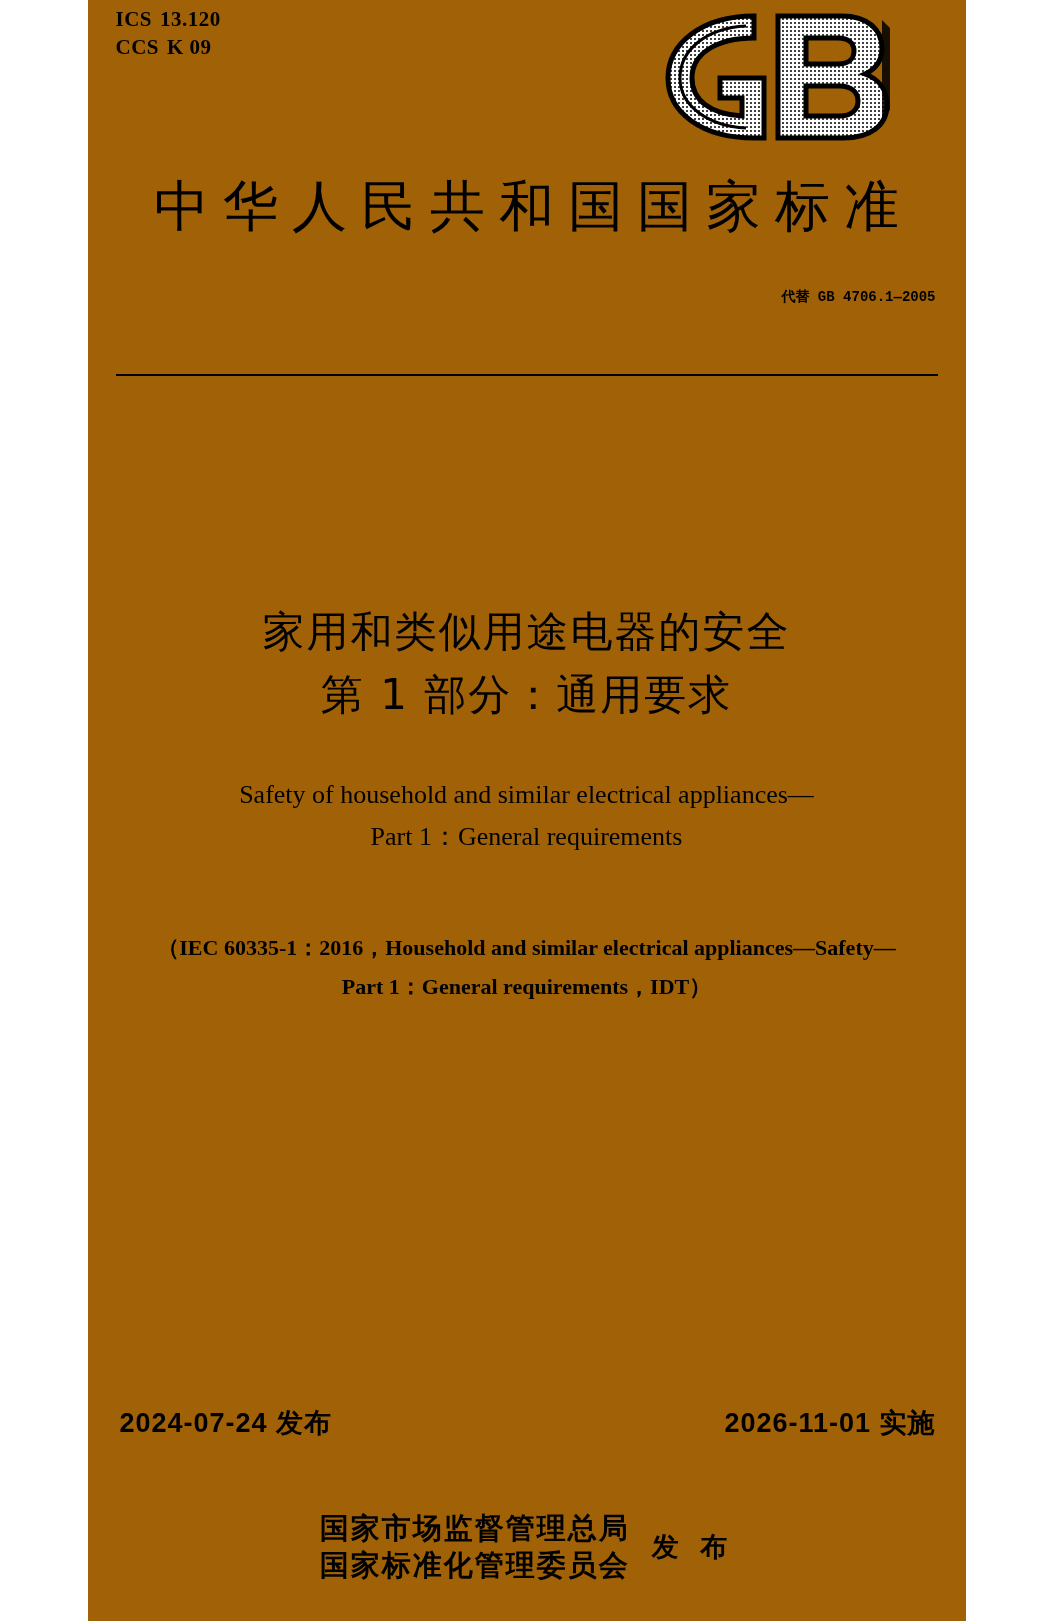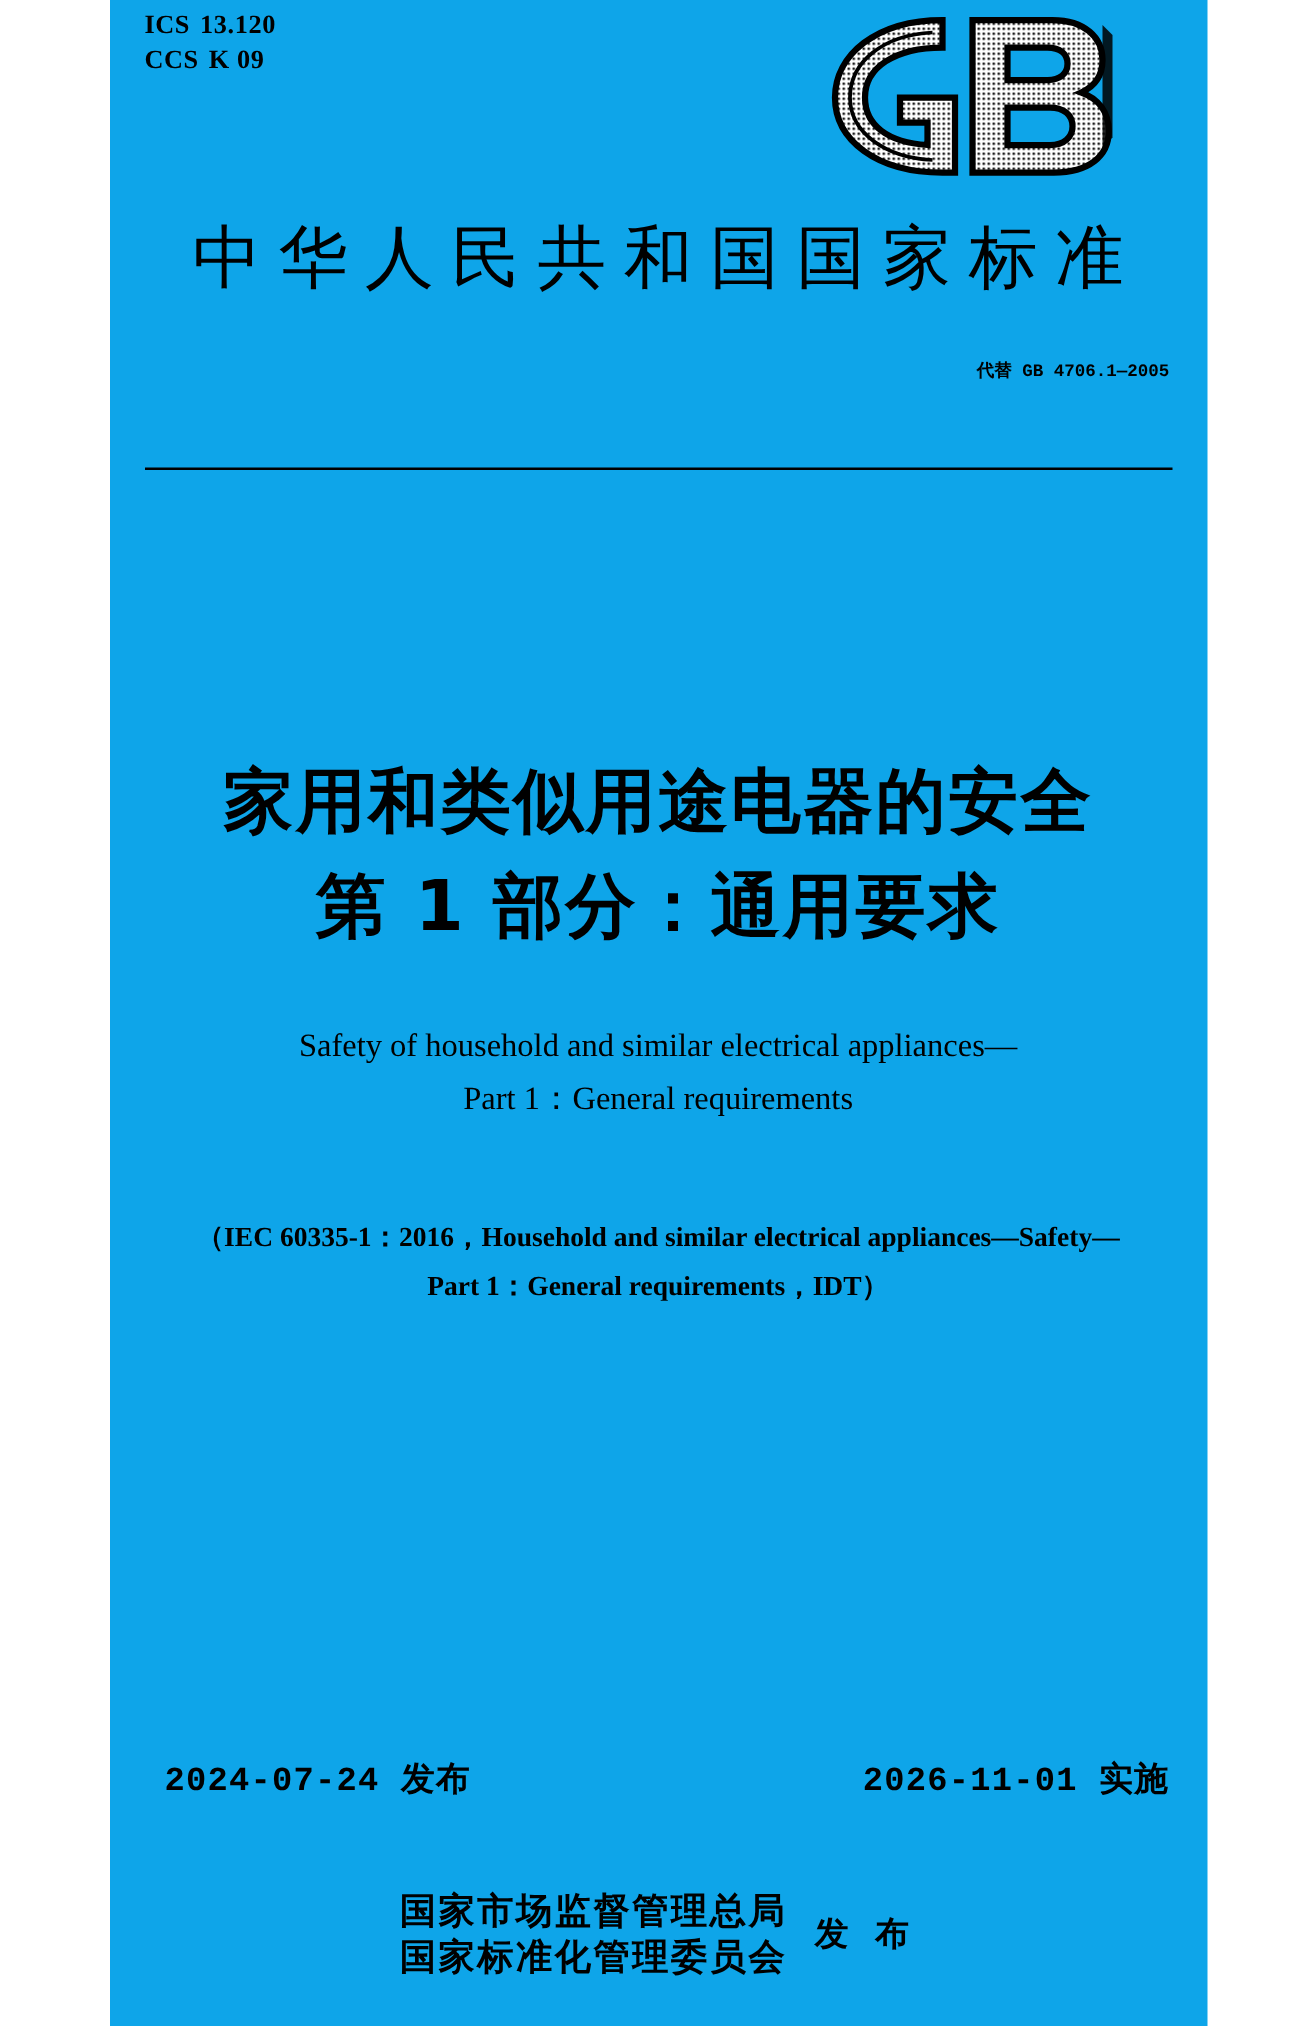--- a/index.html
+++ b/index.html
@@ -9,21 +9,21 @@
   }
   body {
     font-family: "Liberation Serif", "DejaVu Serif", serif;
     color: #000000;
   }
   .page {
     position: relative;
     width: 878px;
     height: 1621px;
     margin: 0 auto;
-    background: #0ea5e9;
+    background: #a16207;
     overflow: hidden;
     box-sizing: border-box;
     padding: 16px 28px;
   }
 
   
   .codes {
     position: absolute;
     top: 6px;
     left: 28px;
@@ -96,22 +96,22 @@
   
   .title-block {
     position: absolute;
     top: 600px;
     left: 28px;
     right: 28px;
     text-align: center;
   }
   .cn-title {
     font-family: "DejaVu Sans", sans-serif;
-    font-weight: bold;
-    font-size: 56px;
+    font-weight: normal;
+    font-size: 42px;
     letter-spacing: 2px;
     line-height: 1.5;
   }
   .en-title {
     margin-top: 48px;
     font-family: "Liberation Serif", serif;
     font-weight: normal;
     font-size: 26px;
     line-height: 1.6;
   }
@@ -121,26 +121,26 @@
     font-family: "Liberation Serif", serif;
     font-weight: bold;
     font-size: 22px;
     line-height: 1.75;
   }
   .src-title .line2 { display: block; }
 
   
   .dates {
     position: absolute;
-    left: 44px;
+    left: 32px;
     right: 30px;
     top: 1405px;
     display: flex;
     justify-content: space-between;
-    font-family: Liberation Mono, monospace;
+    font-family: Liberation Sans, sans-serif;
     font-weight: bold;
     font-size: 27px;
     letter-spacing: 1px;
   }
 
   
   .issuer {
     position: absolute;
     left: 0;
     right: 0;

